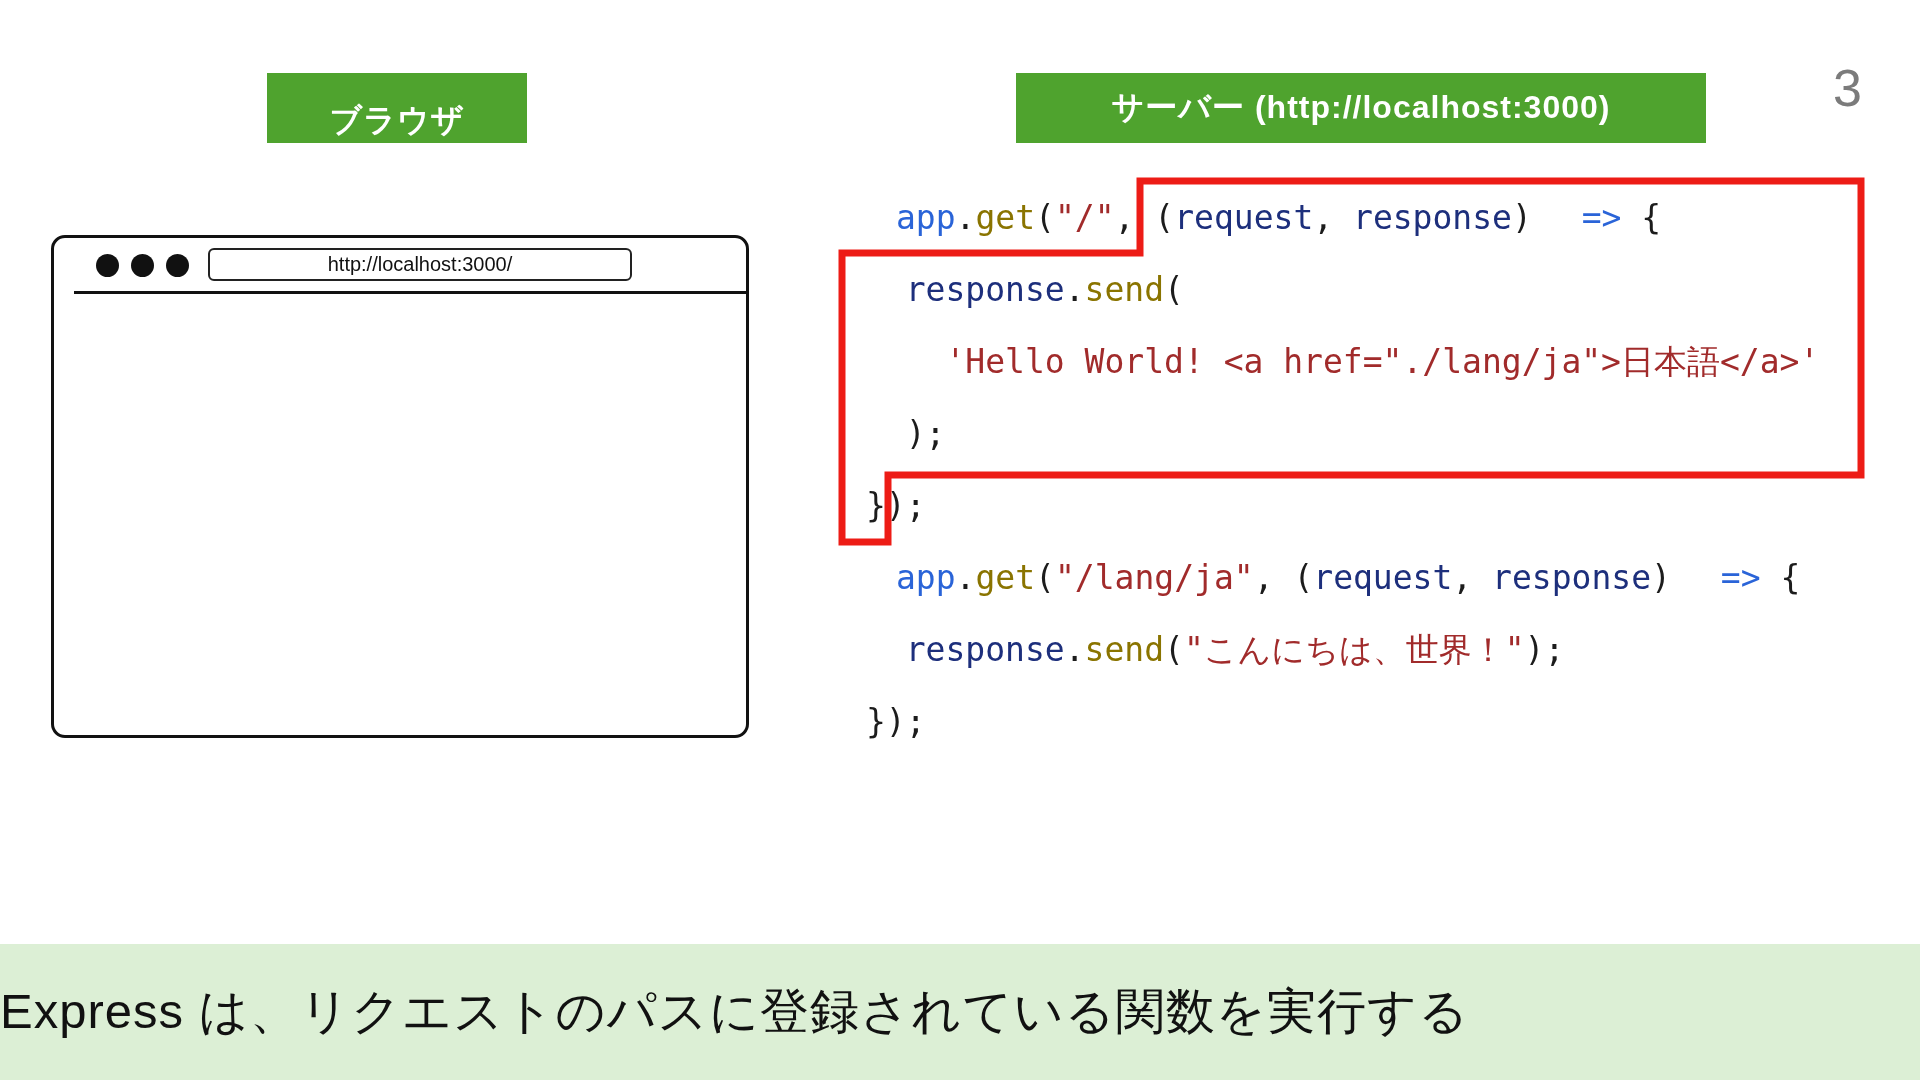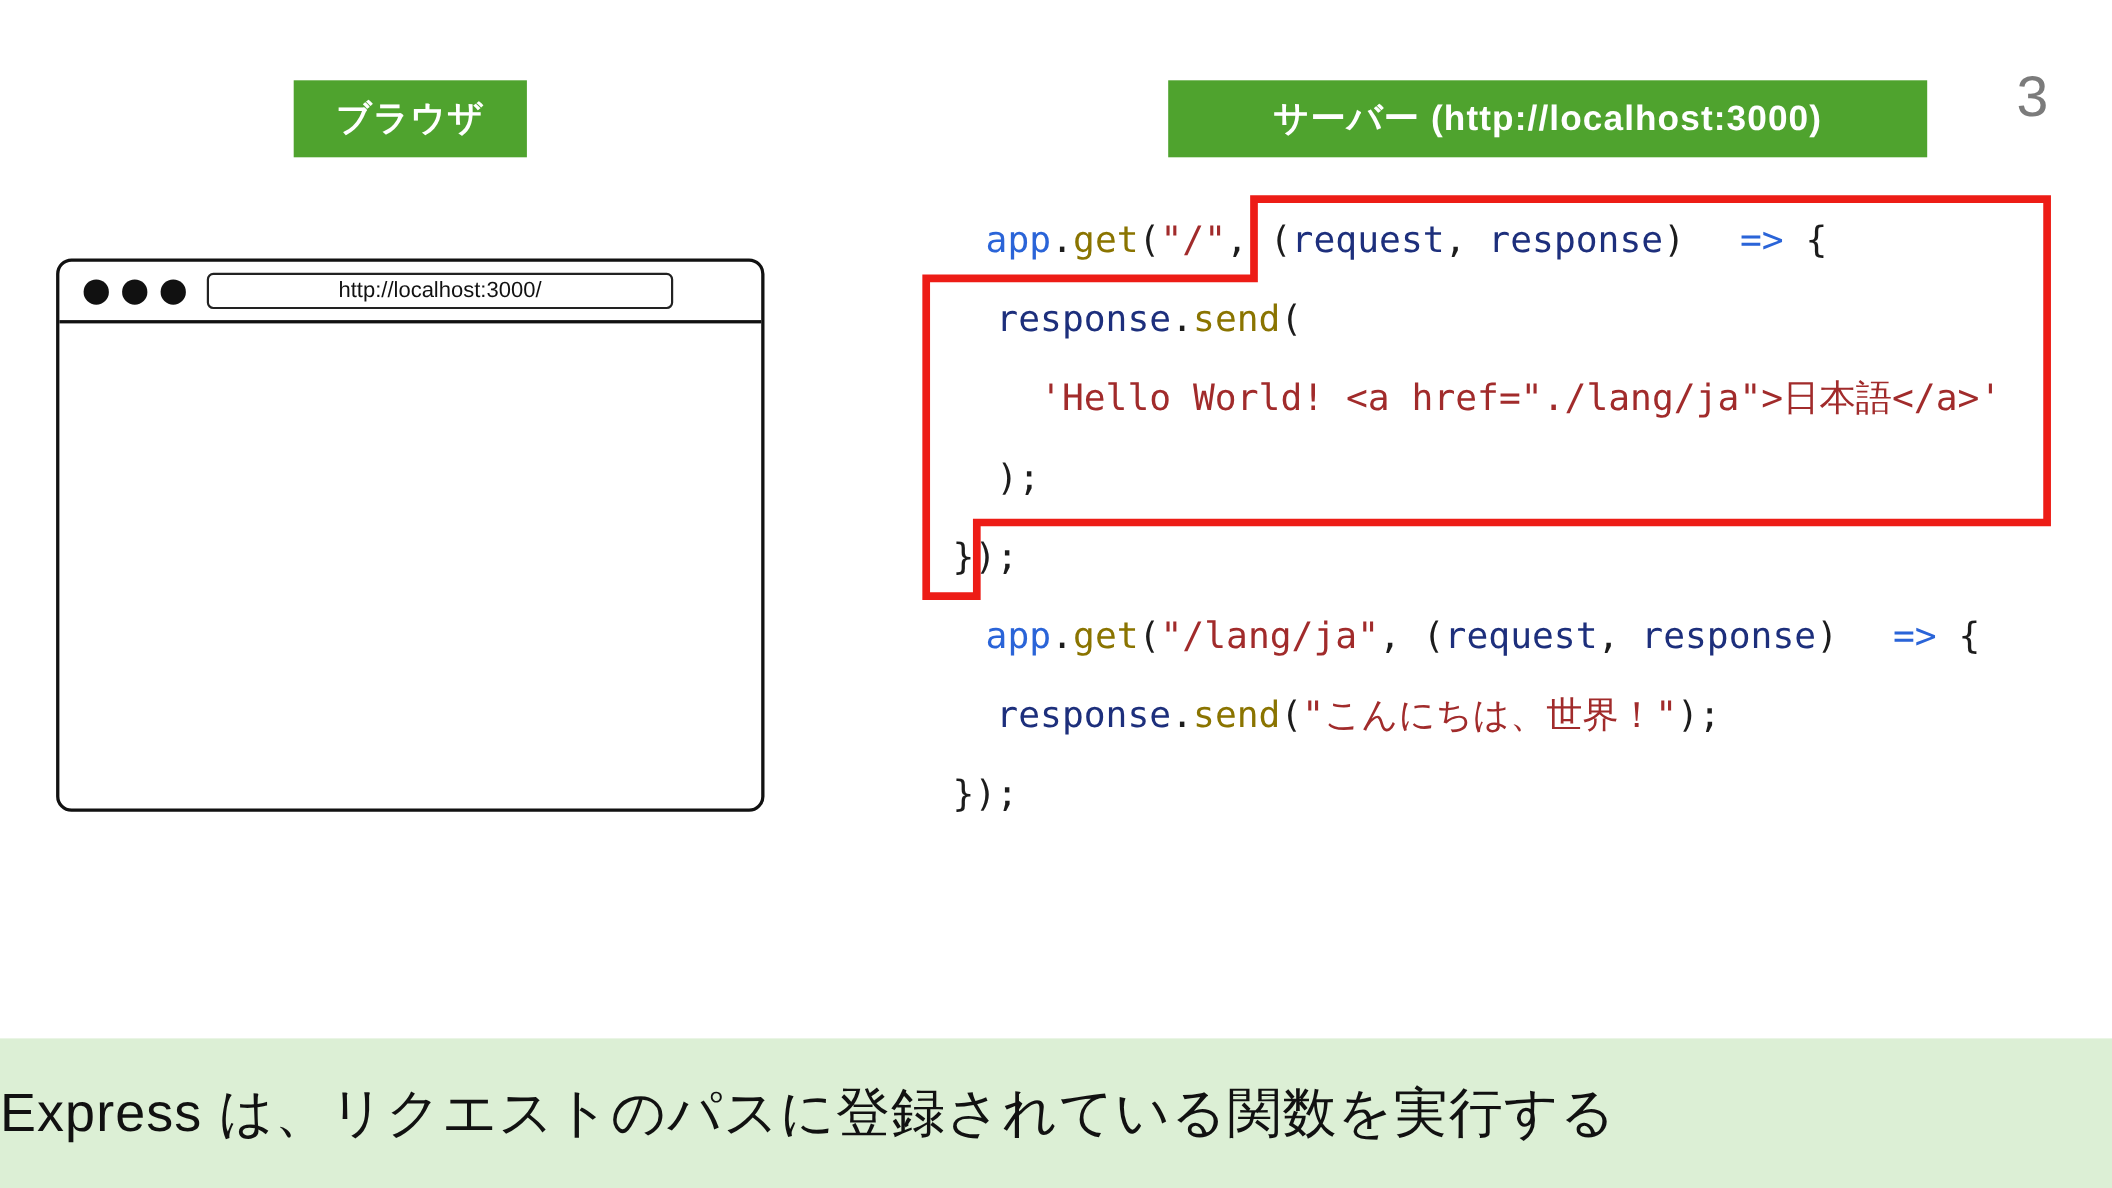--- a/index.html
+++ b/index.html
@@ -23,42 +23,43 @@
     height: 70px;
     background: var(--green, #4fa32e);
     color: #ffffff;
     font-weight: 700;
     font-size: 32px;
     display: flex;
     align-items: center;
     justify-content: center;
     letter-spacing: 1px;
   }
-  #browser-label { left: 267px; width: 212px; }
-  #server-label  { left: 1016px; width: 690px; margin-left: 46px; }
+  #browser-label { left: 267px; width: 260px; align-items: flex-end; }
+  #server-label  { left: 1016px; width: 690px; }
 
   #page-number {
     position: absolute;
     top: 58px;
     right: 58px;
     font-size: 52px;
     color: var(--gray, #7b7b7b);
   }
 
   
   #browser-window {
     position: absolute;
     left: 51px;
     top: 235px;
-    width: 644px;
+    width: 698px;
     height: 503px;
     border: 3px solid #111;
     border-radius: 14px;
     background: #ffffff;
     box-sizing: border-box;
+    padding-left: 20px;
   }
   #window-bar {
     position: relative;
     height: 56px;
     border-bottom: 3px solid #111;
     box-sizing: border-box;
   }
   .window-dot {
     position: absolute;
     top: 16px;

